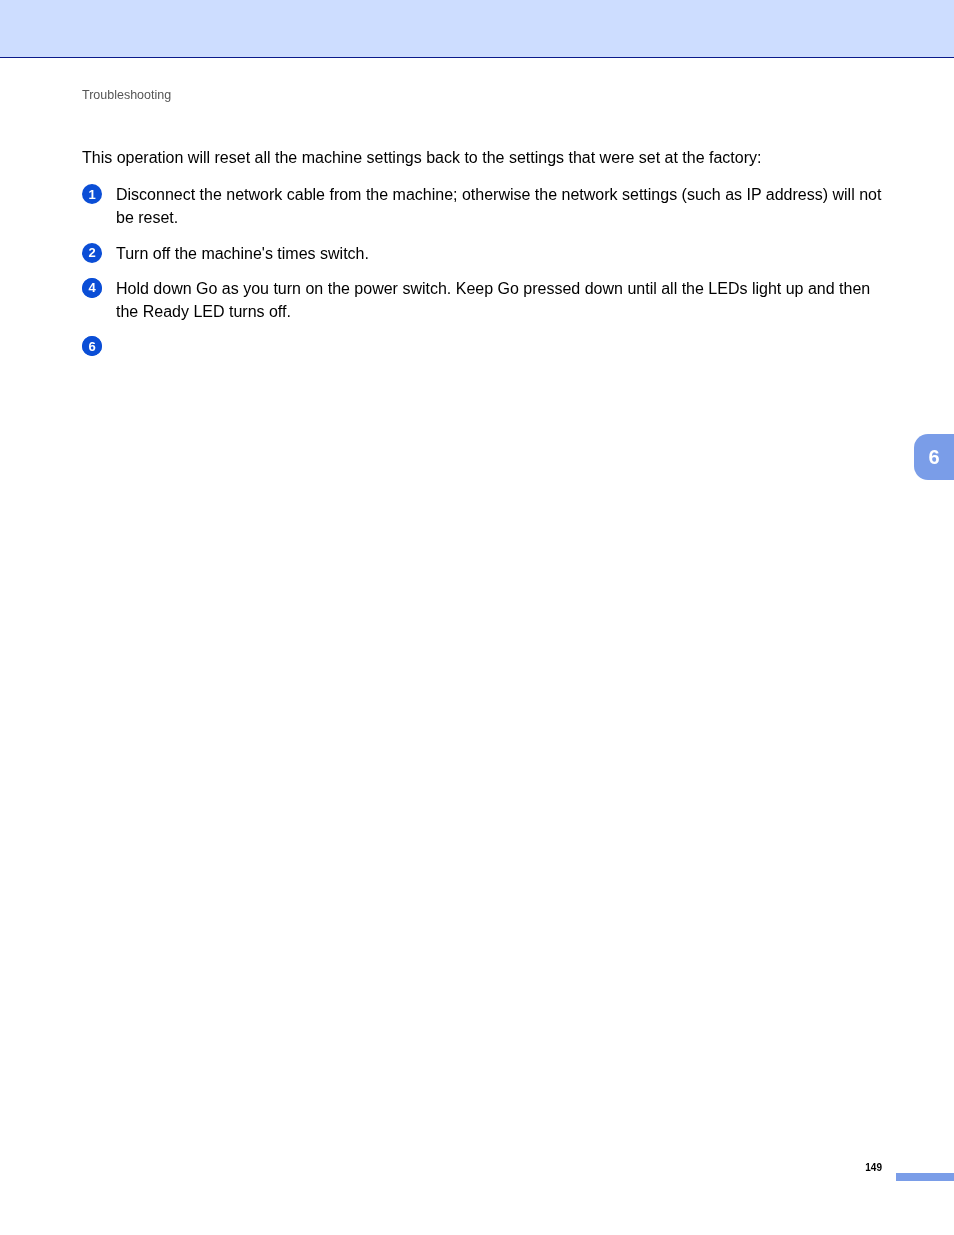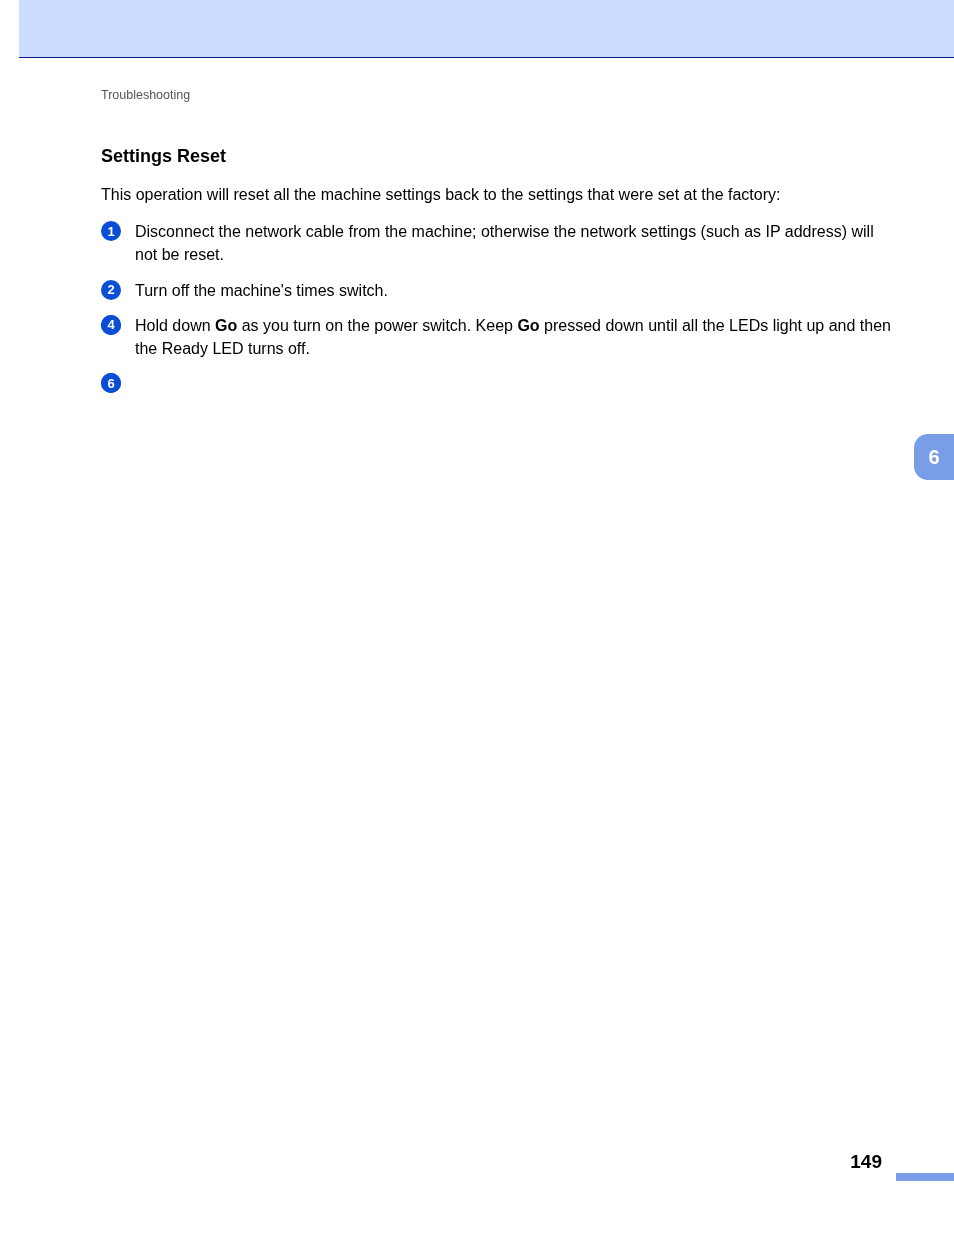--- a/index.html
+++ b/index.html
@@ -1,17 +1,17 @@
 <!DOCTYPE html>
 <html><head>
   <meta charset="utf-8">
   <style>
     * { box-sizing: border-box; margin: 0; padding: 0; }
     html, body { width: 954px; height: 1235px; background: #fff; font-family: Arial, Helvetica, sans-serif; color: #000; }
-    .page { position: relative; width: 954px; height: 1235px; padding-left: 19px; }
+    .page { position: relative; width: 954px; height: 1235px; }
     .top-banner {
       width: 100%;
       height: 58px;
       background: #cdddff;
       border-bottom: 1px solid #0a1a8a;
     }
     .content {
       padding: 30px 60px 0 82px;
     }
     .breadcrumb {
@@ -46,63 +46,62 @@
       border-radius: 50%;
       background: #0b4ed6;
       color: #fff;
       font-size: 13px;
       font-weight: bold;
       display: flex;
       align-items: center;
       justify-content: center;
       line-height: 1;
     }
-    .step-text b { font-weight: bold; }
+    .step-text b { font-weight: normal; }
     .chapter-tab {
       position: absolute;
       right: 0;
       top: 434px;
       width: 40px;
       height: 46px;
       background: #7a9de8;
       border-top-left-radius: 14px;
       border-bottom-left-radius: 14px;
       color: #fff;
       font-size: 20px;
       font-weight: bold;
       display: flex;
       align-items: center;
       justify-content: center;
     }
     .page-number {
       position: absolute;
       bottom: 62px;
       right: 72px;
-      font-size: 19px;
+      font-size: 10px;
       font-weight: bold;
     }
     .footer-accent {
       position: absolute;
       bottom: 54px;
       right: 0;
       width: 58px;
       height: 8px;
       background: #7a9de8;
     }
   </style>
 </head>
 <body>
 
 <div class="page">
   <div class="top-banner"></div>
 
   <div class="content">
     <div class="breadcrumb">Troubleshooting</div>
 
-    <div class="section-title">Settings Reset</div>
 
     <div class="intro">This operation will reset all the machine settings back to the settings that were set at the factory:</div>
 
     <ol class="steps" id="steps">
         <li class="step"><span class="step-bullet">1</span><span class="step-text">Disconnect the network cable from the machine; otherwise the network settings (such as IP address) will not be reset.</span></li>
         <li class="step"><span class="step-bullet">2</span><span class="step-text">Turn off the machine's times switch.</span></li>
         <li class="step"><span class="step-bullet">3</span></li>
         <li class="step"><span class="step-bullet">4</span><span class="step-text">Hold down <b>Go</b> as you turn on the power switch. Keep <b>Go</b> pressed down until all the LEDs light up and then the Ready LED turns off.</span></li>
         <li class="step"><span class="step-bullet">5</span></li>
         <li class="step"><span class="step-bullet">6</span></li>

